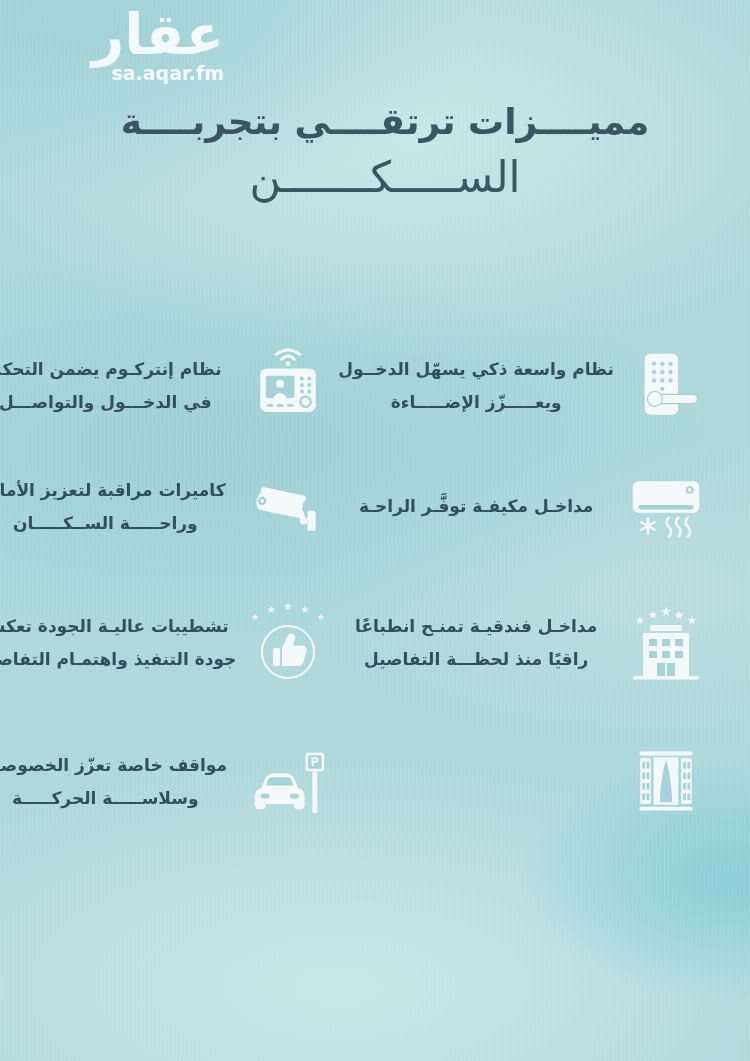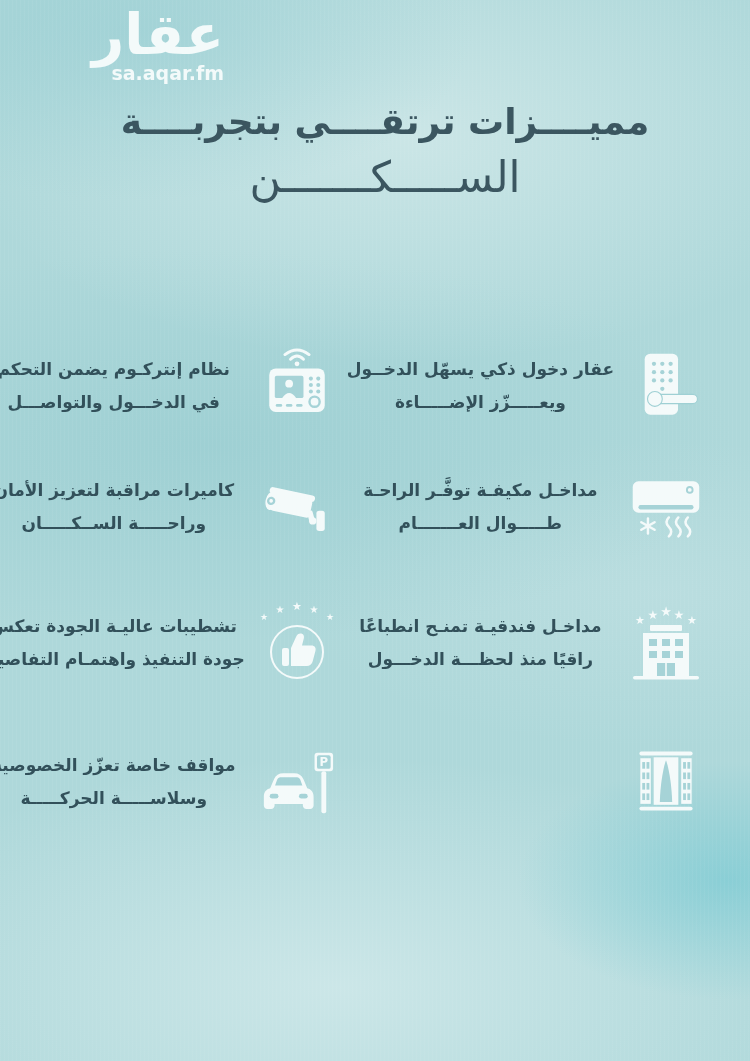--- a/index.html
+++ b/index.html
@@ -74,21 +74,21 @@
             <circle class="c" cx="45" cy="25" r="2.3"></circle>
           <circle class="c" cx="27" cy="34" r="2.3"></circle>
             <circle class="c" cx="36" cy="34" r="2.3"></circle>
             <circle class="c" cx="45" cy="34" r="2.3"></circle>
           <circle class="c" cx="36" cy="43" r="2.3"></circle>
           <rect class="w" x="26" y="49" width="48" height="10" rx="5" stroke="#9fd0d4" stroke-width="1.2"></rect>
           <circle class="w" cx="28" cy="54" r="8" stroke="#9fd0d4" stroke-width="1.2"></circle>
         </svg>
       </span>
       <p class="txt">
-        <span>عقار دخول ذكي يسهّل الدخــول</span>
+        <span>نظام واسعة ذكي يسهّل الدخــول</span>
         <span>ويعـــــزّز الإضـــــاءة</span>
       </p>
     </section>
 
     <section class="cell">
       <span class="icon">
         <svg viewBox="0 0 80 80" width="74" height="78">
           <circle class="w" cx="40" cy="16" r="2.6"></circle>
           <path class="sw" d="M33 11 Q40 4 47 11" stroke-width="3.2" stroke-linecap="round"></path>
           <path class="sw" d="M27 6 Q40 -4 53 6" stroke-width="3.2" stroke-linecap="round"></path>
@@ -121,21 +121,20 @@
           <circle class="sc" cx="65" cy="22" r="3" stroke-width="2"></circle>
           <rect class="c" x="11" y="38" width="58" height="4.5" rx="2.2"></rect>
           <path class="sw" d="M21 52 V68 M14 56 L28 64 M28 56 L14 64" stroke-width="2.6" stroke-linecap="round"></path>
           <path class="sw" d="M43 51 q-5 5 0 10 q5 5 0 10" stroke-width="2.6" stroke-linecap="round"></path>
           <path class="sw" d="M53 51 q-5 5 0 10 q5 5 0 10" stroke-width="2.6" stroke-linecap="round"></path>
           <path class="sw" d="M63 51 q-5 5 0 10 q5 5 0 10" stroke-width="2.6" stroke-linecap="round"></path>
         </svg>
       </span>
       <p class="txt">
         <span>مداخـل مكيفـة توفَّـر الراحـة</span>
-        <span>طـــــوال العـــــــام</span>
       </p>
     </section>
 
     <section class="cell">
       <span class="icon">
         <svg viewBox="0 0 80 80" width="74" height="78">
           <g transform="rotate(12 34 36)">
             <rect class="w" x="12" y="28" width="44" height="20" rx="4"></rect>
             <rect class="w" x="8" y="23" width="50" height="7" rx="3.5"></rect>
             <ellipse class="w" cx="12" cy="38" rx="6" ry="10"></ellipse>
@@ -169,21 +168,21 @@
           <rect class="c" x="23" y="48" width="8" height="7"></rect>
             <rect class="c" x="36" y="48" width="8" height="7"></rect>
             <rect class="c" x="49" y="48" width="8" height="7"></rect>
           <rect class="c" x="31" y="60" width="18" height="13"></rect>
           <rect class="w" x="39.2" y="60" width="1.6" height="13"></rect>
           <rect class="w" x="7" y="73" width="66" height="3.5" rx="1.75"></rect>
         </svg>
       </span>
       <p class="txt">
         <span>مداخـل فندقيـة تمنـح انطباعًا</span>
-        <span>راقيًا منذ لحظـــة الدخـــول</span>
+        <span>راقيًا منذ لحظـــة التفاصيل</span>
       </p>
     </section>
 
     <section class="cell">
       <span class="icon">
         <svg viewBox="0 0 80 80" width="80" height="82">
           <text class="star" x="7" y="17" font-size="9">★</text>
           <text class="star" x="23" y="10" font-size="10">★</text>
           <text class="star" x="40" y="7" font-size="11">★</text>
           <text class="star" x="57" y="10" font-size="10">★</text>

